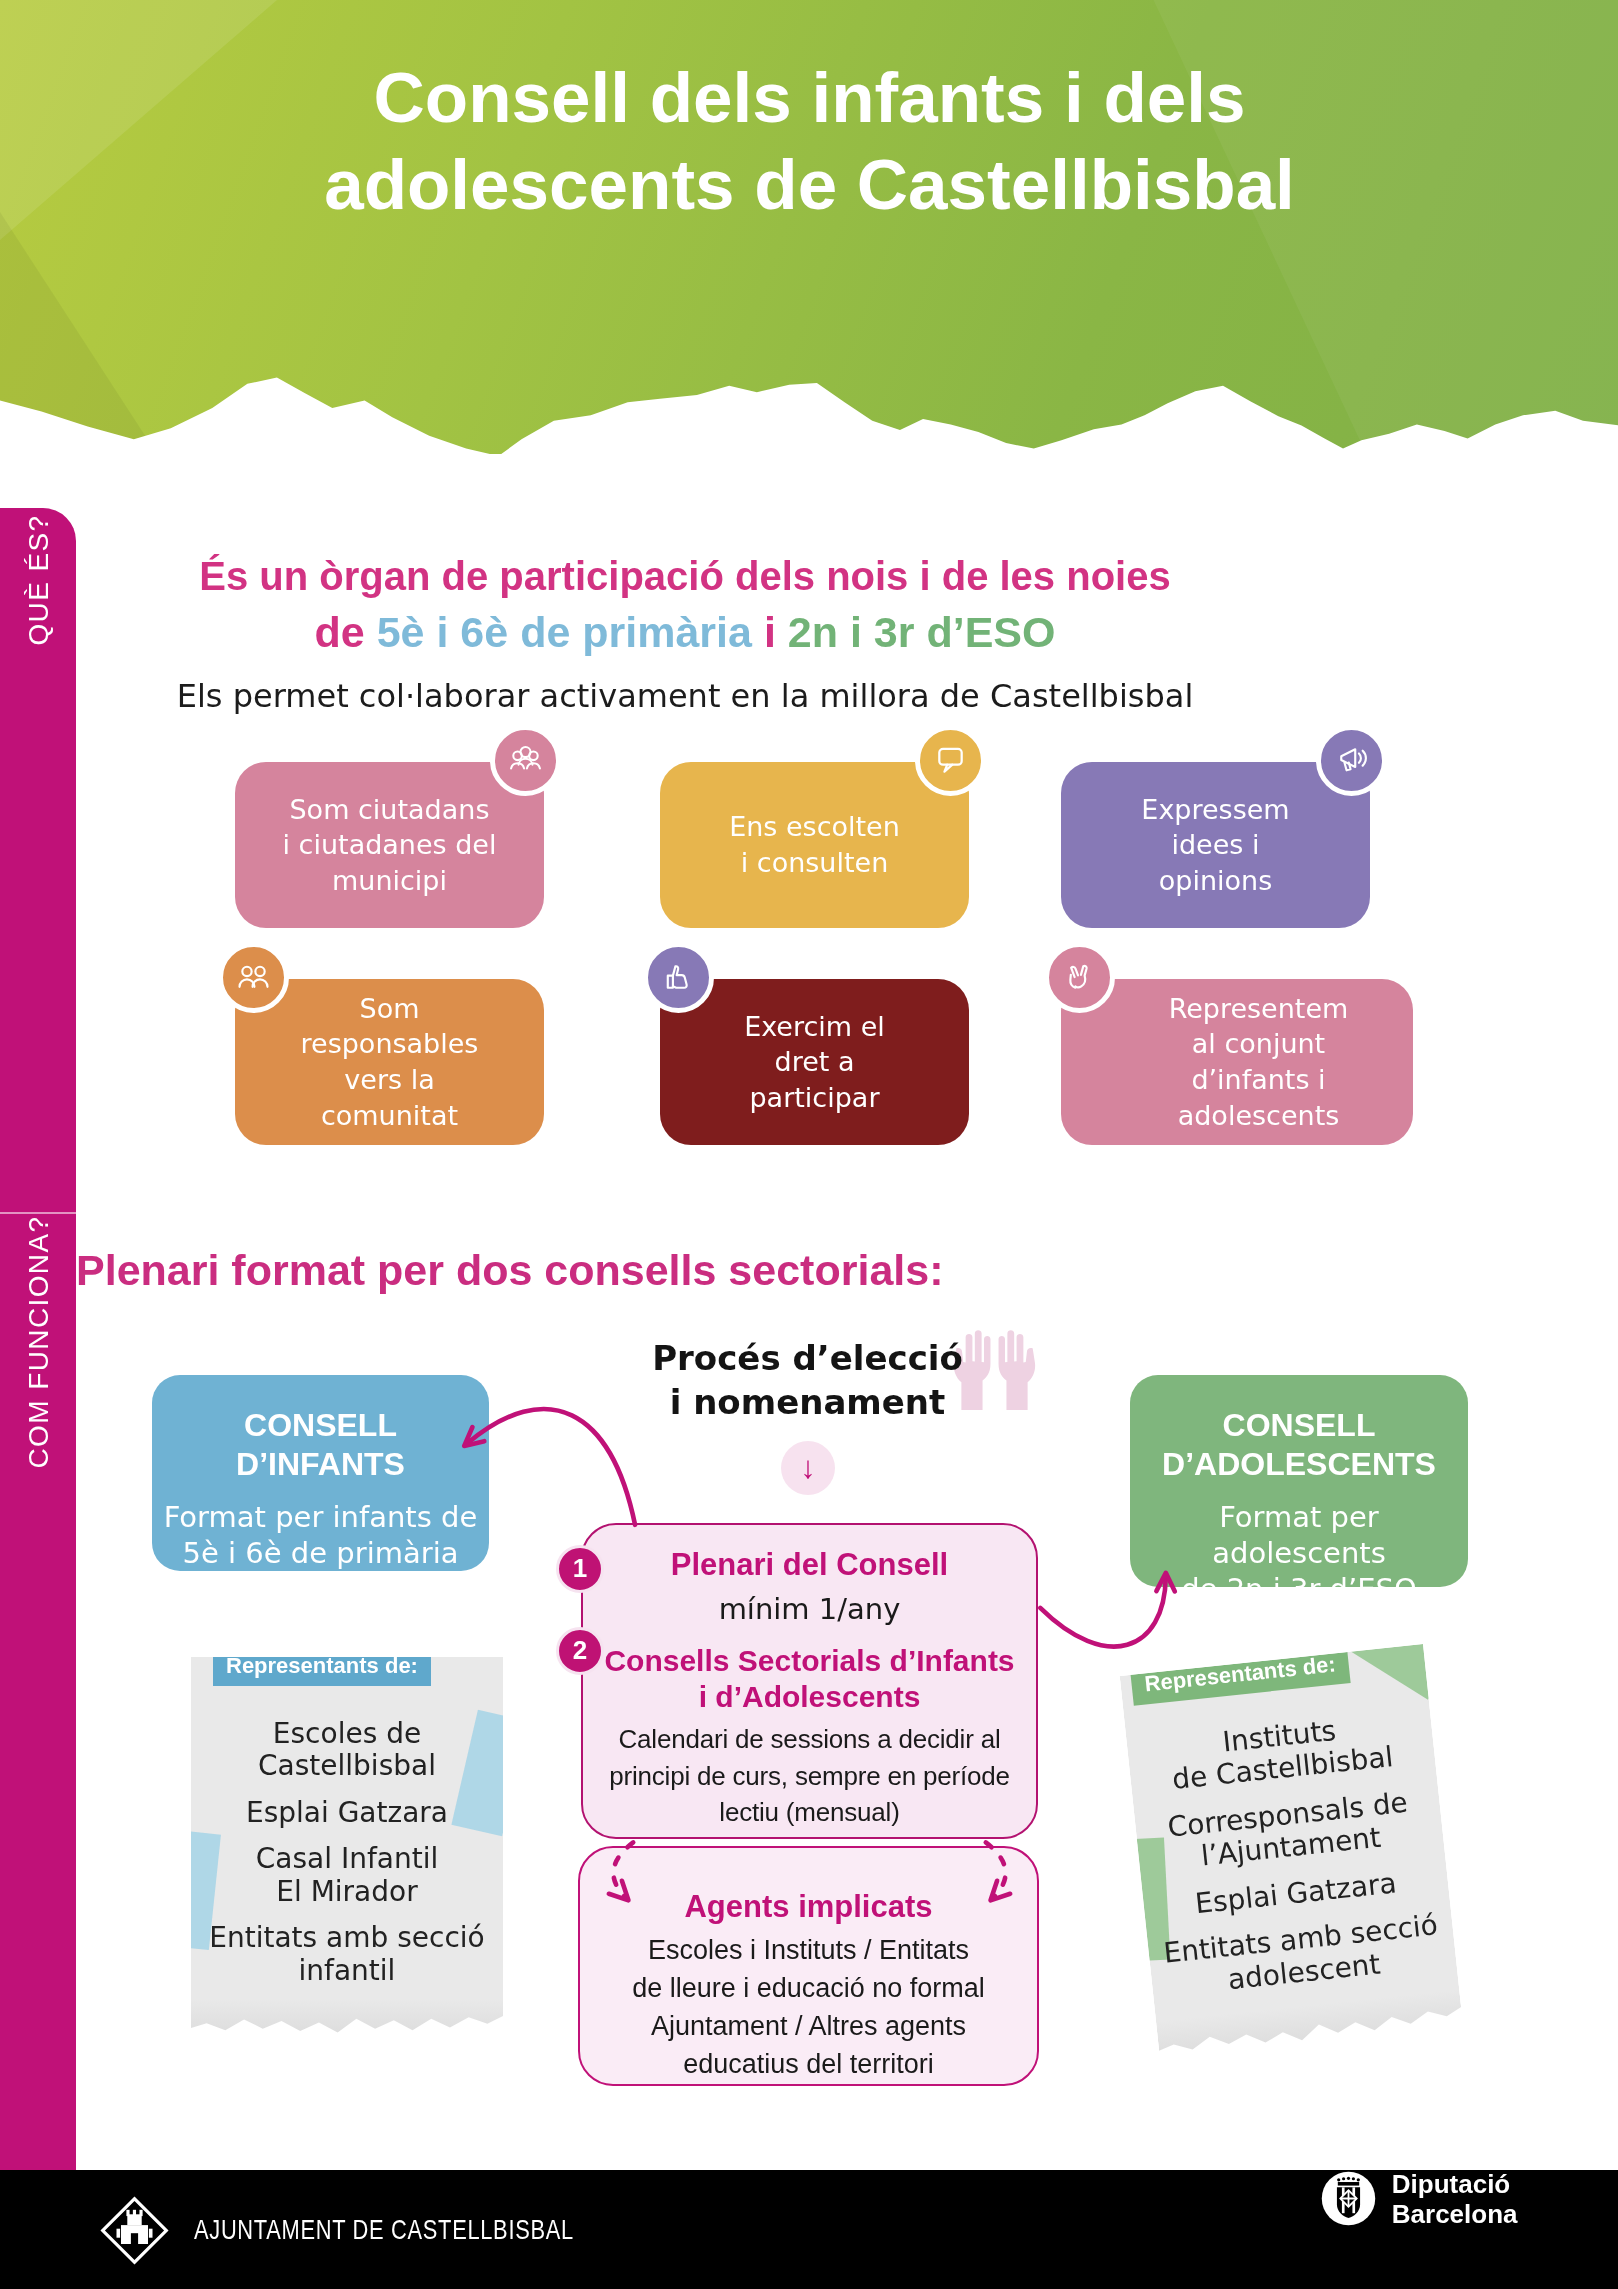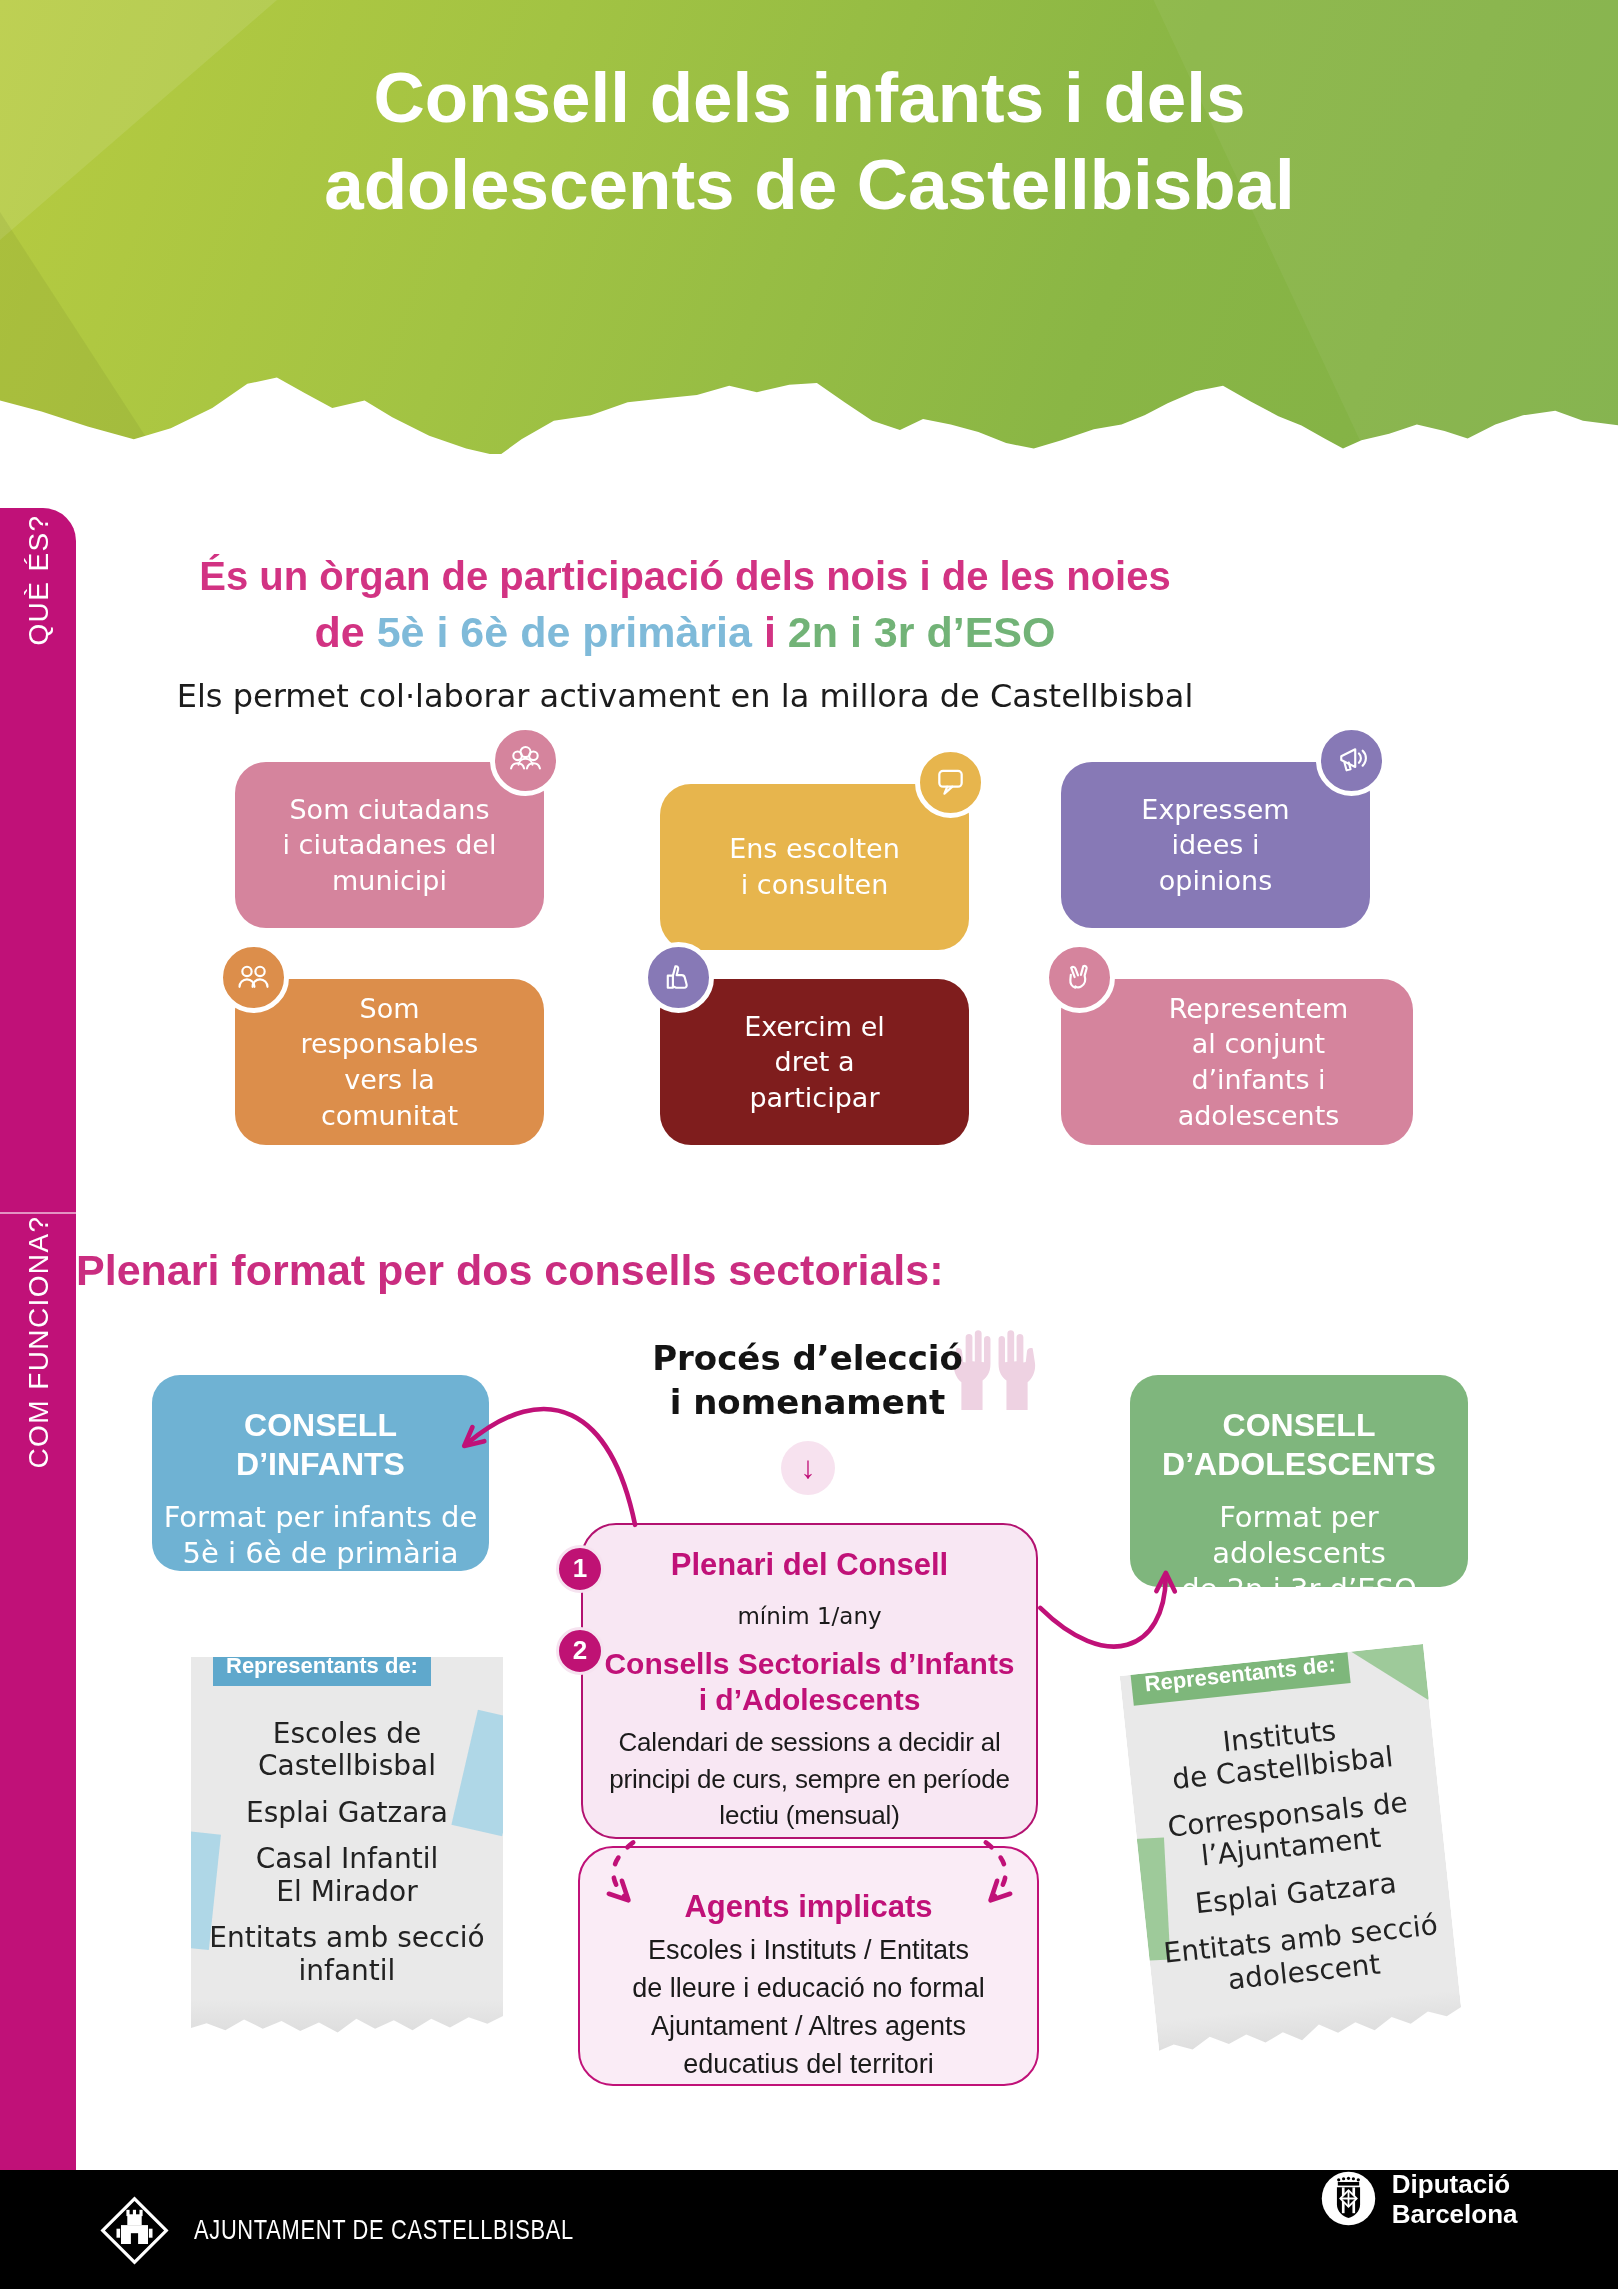--- a/index.html
+++ b/index.html
@@ -38,21 +38,21 @@
   .intro-l2 .green{color:#72b377;}
   .intro-l3{margin-top:18.5px;font-size:32px;line-height:1.2;color:#1c1c1c;
             font-family:"DejaVu Sans",sans-serif;}
 
   
   .card{position:absolute;width:309px;height:166px;border-radius:31px;color:#fff;
         display:flex;align-items:center;justify-content:center;text-align:center;}
   .card .lbl{font-family:"DejaVu Sans",sans-serif;font-size:27px;line-height:1.32;
              white-space:pre-line;}
   .c1{left:235px;top:762px;background:#d5849d;}
-  .c2{left:660px;top:762px;background:#e7b54d;margin-top:22px;}
+  .c2{left:660px;top:762px;background:#e7b54d;}
   .c3{left:1061px;top:762px;background:#8779b6;}
   .c4{left:235px;top:979px;background:#dc8e4b;}
   .c5{left:660px;top:979px;background:#7f1d1d;}
   .c6{left:1061px;top:979px;background:#d5849d;padding-left:43px;}
   .card-icon{position:absolute;width:61px;height:61px;border-radius:50%;
              border:5.5px solid #fff;display:flex;align-items:center;justify-content:center;}
   .ci-tr{top:-37px;right:-16.6px;}
   .ci-tl{top:-37px;left:-16.6px;}
   .bg-pink{background:#d5849d;} .bg-yellow{background:#e7b54d;}
   .bg-purple{background:#8779b6;} .bg-orange{background:#dc8e4b;}
@@ -76,21 +76,21 @@
 
   .process-box{position:absolute;left:581px;top:1523px;width:457px;height:316px;
                background:#f8e7f3;border:2.8px solid #b31270;border-radius:35px;
                text-align:center;box-sizing:border-box;}
   .badge{position:absolute;width:48px;height:48px;border-radius:50%;background:#bf1274;
          color:#fff;font-weight:700;font-size:26px;line-height:41px;text-align:center;
          border:3.7px solid #f6e3f0;box-sizing:border-box;}
   .badge.b1{left:-27px;top:20px;}
   .badge.b2{left:-27px;top:102px;}
   .pb-t1{margin-top:22px;font-weight:700;font-size:31px;color:#c01178;}
-  .pb-s1{margin-top:20px;font-family:"DejaVu Sans",sans-serif;font-size:23px;color:#1a1a1a;}
+  .pb-s1{margin-top:9px;font-family:"DejaVu Sans",sans-serif;font-size:29px;color:#1a1a1a;}
   .pb-t2{margin-top:16.6px;font-weight:700;font-size:30px;line-height:1.22;color:#c01178;
          white-space:pre-line;}
   .pb-s2{margin-top:5.5px;font-size:26px;line-height:1.4;color:#1a1a1a;white-space:pre-line;
          letter-spacing:-0.2px;}
 
   .agents-box{position:absolute;left:578px;top:1846px;width:461px;height:240px;
               background:#faecf6;border:2.8px solid #c01178;border-radius:35px;
               text-align:center;box-sizing:border-box;}
   .ab-title{margin-top:41px;font-weight:700;font-size:31px;color:#c01178;}
   .ab-body{margin-top:7.4px;font-size:27px;line-height:1.4;color:#1a1a1a;white-space:pre-line;}

